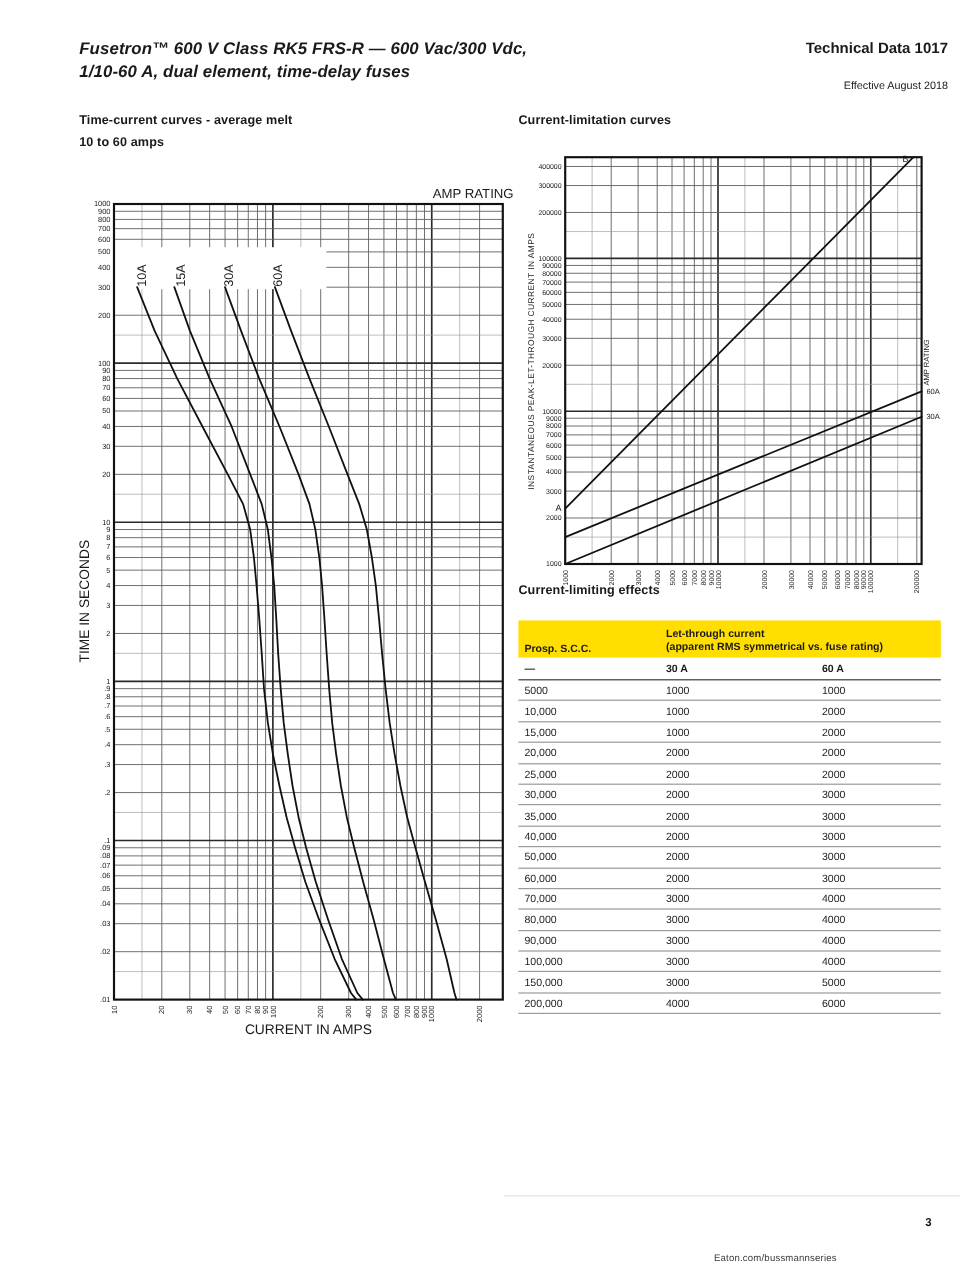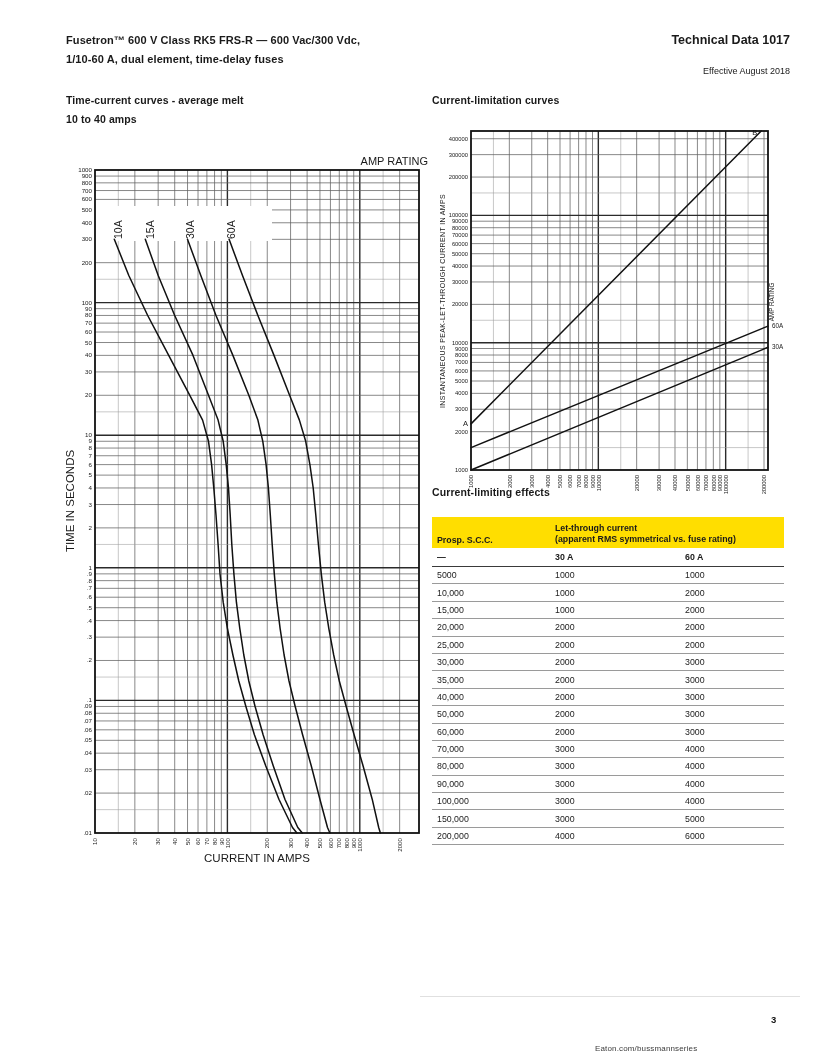--- a/index.html
+++ b/index.html
@@ -1,19 +1,19 @@
 <!DOCTYPE html>
 <html><head>
 <meta charset="utf-8">
 <style>
   html,body{margin:0;padding:0;background:#ffffff;}
   .page{position:relative;width:816px;height:1056px;background:#fff;overflow:hidden;
         font-family:"Liberation Sans","DejaVu Sans",sans-serif;color:#1a1a1a;}
   .abs{position:absolute;}
-  .doc-title{left:66px;top:31px;font-size:11px;font-weight:bold;line-height:19px;letter-spacing:.1px;}
+  .doc-title{left:66px;top:31px;font-size:14px;font-weight:bold;line-height:19px;letter-spacing:.1px;font-style:italic;}
   .doc-meta{right:26px;top:33px;text-align:right;}
   .doc-meta .t1{font-size:12.5px;font-weight:bold;}
   .doc-meta .t2{font-size:9px;margin-top:19px;}
   .sec-head{font-size:10.5px;font-weight:bold;letter-spacing:.1px;}
   svg.chart{position:absolute;overflow:visible;}
   
   .cl-table{left:432px;top:517px;width:352px;font-size:8.8px;}
   .t-head{display:flex;align-items:flex-end;background:#FFDE00;height:31px;font-weight:bold;}
   .t-head .c1{width:123px;box-sizing:border-box;padding:0 0 3px 5px;margin-top:32px;}
   .t-head .c2{flex:1;padding:0 0 3px 0;line-height:10.8px;}
@@ -34,21 +34,21 @@
   <div class="abs doc-title">
     <div>Fusetron™ 600 V Class RK5 FRS-R — 600 Vac/300 Vdc,</div>
     <div>1/10-60 A, dual element, time-delay fuses</div>
   </div>
   <div class="abs doc-meta">
     <div class="t1">Technical Data 1017</div>
     <div class="t2">Effective August 2018</div>
   </div>
 
   <div class="abs sec-head" style="left:66px;top:94px;">Time-current curves - average melt</div>
-  <div class="abs sec-head" style="left:66px;top:113px;">10 to 40 amps</div>
+  <div class="abs sec-head" style="left:66px;top:113px;">10 to 60 amps</div>
   <div class="abs sec-head" style="left:432px;top:94px;">Current-limitation curves</div>
 
   <svg id="chart-time-current" class="chart" width="392" height="748" style="left: 55px; top: 140px;">
       <line x1="63.31421477621041" x2="63.31421477621041" y1="30" y2="693" stroke="#9a9a9a" stroke-width="0.55"></line>
       <line x1="79.85591340892461" x2="79.85591340892461" y1="30" y2="693" stroke="#606060" stroke-width="0.75"></line>
       <line x1="103.17012818513501" x2="103.17012818513501" y1="30" y2="693" stroke="#606060" stroke-width="0.75"></line>
       <line x1="119.71182681784923" x2="119.71182681784923" y1="30" y2="693" stroke="#606060" stroke-width="0.75"></line>
       <line x1="132.54256509158" x2="132.54256509158" y1="30" y2="693" stroke="#606060" stroke-width="0.75"></line>
       <line x1="143.02604159405962" x2="143.02604159405962" y1="30" y2="693" stroke="#606060" stroke-width="0.75"></line>
       <line x1="151.88969468164618" x2="151.88969468164618" y1="30" y2="693" stroke="#606060" stroke-width="0.75"></line>

